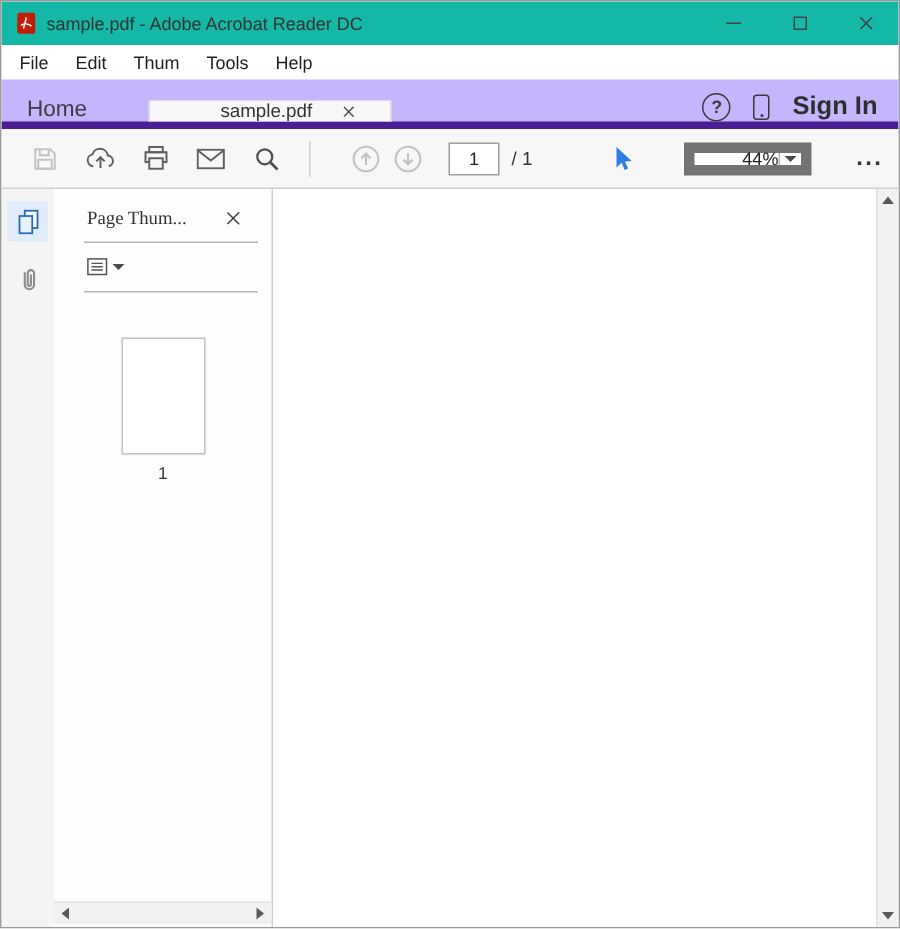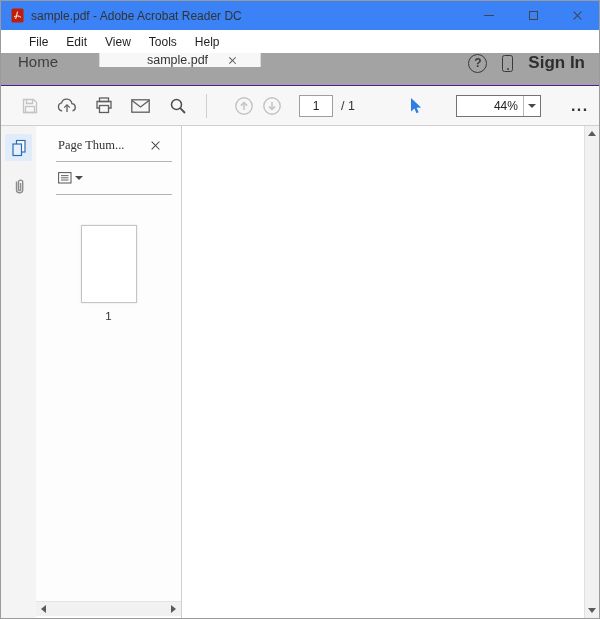--- a/index.html
+++ b/index.html
@@ -1,58 +1,58 @@
 <!DOCTYPE html>
 <html><head>
 <meta charset="utf-8">
 <style>
   * { margin:0; padding:0; box-sizing:border-box; }
   body { font-family:"Liberation Sans", sans-serif; background:#fff; }
   .window { position:relative; width:600px; height:619px; border:1px solid #9b9b9b; background:#fff; overflow:hidden; }
 
   
-  .titlebar { height:29px; display:flex; align-items:center; padding-left:10px; background:#3b82f6; }
+  .titlebar { height:29px; display:flex; align-items:center; padding-left:10px; background:#14b8a6; }
   .pdf-icon { display:flex; align-items:center; }
   .title-text { font-size:12px; color:#333; margin-left:7px; flex:1; white-space:nowrap; }
   .win-controls { display:flex; height:100%; }
   .win-btn { width:44px; height:29px; display:flex; align-items:center; justify-content:center; cursor:default; }
   .min-glyph { width:10px; height:1.5px; background:#444; display:block; }
   .max-glyph { width:9px; height:9px; border:1.2px solid #444; display:block; }
   .x-icon { position:relative; display:inline-block; }
   .x-md { width:11px; height:11px; }
   .x-md::before,.x-md::after { content:""; position:absolute; left:5px; top:0; width:1.3px; height:11px; background:#3f3f3f; }
   .x-md::before { transform:rotate(45deg); } .x-md::after { transform:rotate(-45deg); }
   .x-sm { width:9px; height:9px; }
   .x-sm::before,.x-sm::after { content:""; position:absolute; left:4px; top:0; width:1.2px; height:9px; background:#555; }
   .x-sm::before { transform:rotate(45deg); } .x-sm::after { transform:rotate(-45deg); }
 
   
-  .menubar { height:23px; display:flex; align-items:center; padding-left:19px; background:#fff; }
+  .menubar { height:23px; display:flex; align-items:center; padding-left:3px; background:#fff; }
   .menu-item { font-size:12px; color:#1f1f1f; padding:0 9px; cursor:default; }
 
   
-  .tabbar { height:33px; background:#a3a3a3; display:flex; align-items:flex-start; border-bottom:1px solid #4c1d95; }
+  .tabbar { height:33px; background:#c4b5fd; display:flex; align-items:flex-end; border-bottom:5px solid #4c1d95; }
   .tab-home,.tab-tools { font-size:15px; color:#3d3d3d; display:flex; align-items:center; padding:0 17px; cursor:default; }
   .doc-tab { width:162px; margin-left:24px; background:#f7f7f7; border-left:1px solid #d8d8d8; border-right:1px solid #d8d8d8; display:flex; align-items:center; justify-content:center; gap:20px; cursor:default;padding-left:24px; }
   .doc-tab-label { font-size:12.5px; color:#333; }
   .tabbar-right { margin-left:auto; display:flex; align-items:center; gap:15px; padding-right:14px; }
   .help-circle { width:19px; height:19px; border:1.6px solid #3a3a3a; border-radius:50%; font-size:12px; font-weight:bold; color:#3a3a3a; display:flex; align-items:center; justify-content:center; }
   .mobile-rect { position:relative; display:block; width:11px; height:17px; border:1.5px solid #3a3a3a; border-radius:2.5px; }
   .mobile-dot { position:absolute; left:50%; bottom:1px; width:2px; height:2px; margin-left:-1px; background:#3a3a3a; border-radius:50%; }
   .signin { font-size:17px; font-weight:700; color:#2e2e2e; cursor:default; }
 
   
   .toolbar { height:40px; background:#f7f7f7; border-bottom:1px solid #cfcfcf; display:flex; align-items:center; padding-left:10px; }
   .tb-btn { width:37px; height:28px; display:flex; align-items:center; justify-content:center; cursor:default; }
   .tb-divider { width:1px; height:24px; background:#cfcfcf; margin:0 10px; }
   .tb-group-nav { display:flex; align-items:center; margin-left:14px; gap:2px; }
   .page-box { width:34px; height:22px; background:#fff; border:1px solid #9e9e9e; font-size:12px; color:#222; text-align:center; font-family:"Liberation Sans", sans-serif; margin-left:14px; }
   .page-total { font-size:12.5px; color:#333; margin-left:8px; }
   .pointer-btn { margin-left:42px; }
-  .zoom-select { display:flex; align-items:stretch; height:22px; width:85px; background:#fff; border:1px solid #737373; margin-left:22px; cursor:default;padding-left:32px; }
+  .zoom-select { display:flex; align-items:stretch; height:22px; width:85px; background:#fff; border:7px solid #737373; margin-left:22px; cursor:default;padding-left:32px; }
   .zoom-value { flex:1; display:flex; align-items:center; justify-content:center; font-size:12px; color:#222; }
   .zoom-caret-box { width:17px; border-left:1px solid #b8b8b8; display:flex; align-items:center; justify-content:center; }
   .caret-down { width:0; height:0; border-left:4px solid transparent; border-right:4px solid transparent; border-top:4.5px solid #4a4a4a; }
   .more-dots { margin-left:30px; font-size:16px; font-weight:bold; letter-spacing:1.5px; color:#333; line-height:10px; cursor:default; }
 
   
   .content { position:relative; display:flex; height:492px; }
   .iconstrip { width:35px; background:#f4f4f4; padding-top:8px; display:flex; flex-direction:column; align-items:center; gap:11px; }
   .strip-btn { width:27px; height:27px; display:flex; align-items:center; justify-content:center; border-radius:2px; cursor:default; }
   .strip-btn.active { background:#e0ecf9; }
@@ -102,21 +102,21 @@
         </div>
       <div class="win-btn">
           <span class="x-icon x-md"></span>
         </div>
     </div>
   </div>
 
   <div class="menubar">
     <span class="menu-item">File</span>
     <span class="menu-item">Edit</span>
-    <span class="menu-item">View</span>
+    <span class="menu-item">Thum</span>
     <span class="menu-item">Tools</span>
     <span class="menu-item">Help</span>
   </div>
 
   <div class="tabbar">
     <div class="tab-home">Home</div>
     <div class="doc-tab">
       <span class="doc-tab-label">sample.pdf</span>
       <span class="x-icon x-sm"></span>
     </div>

